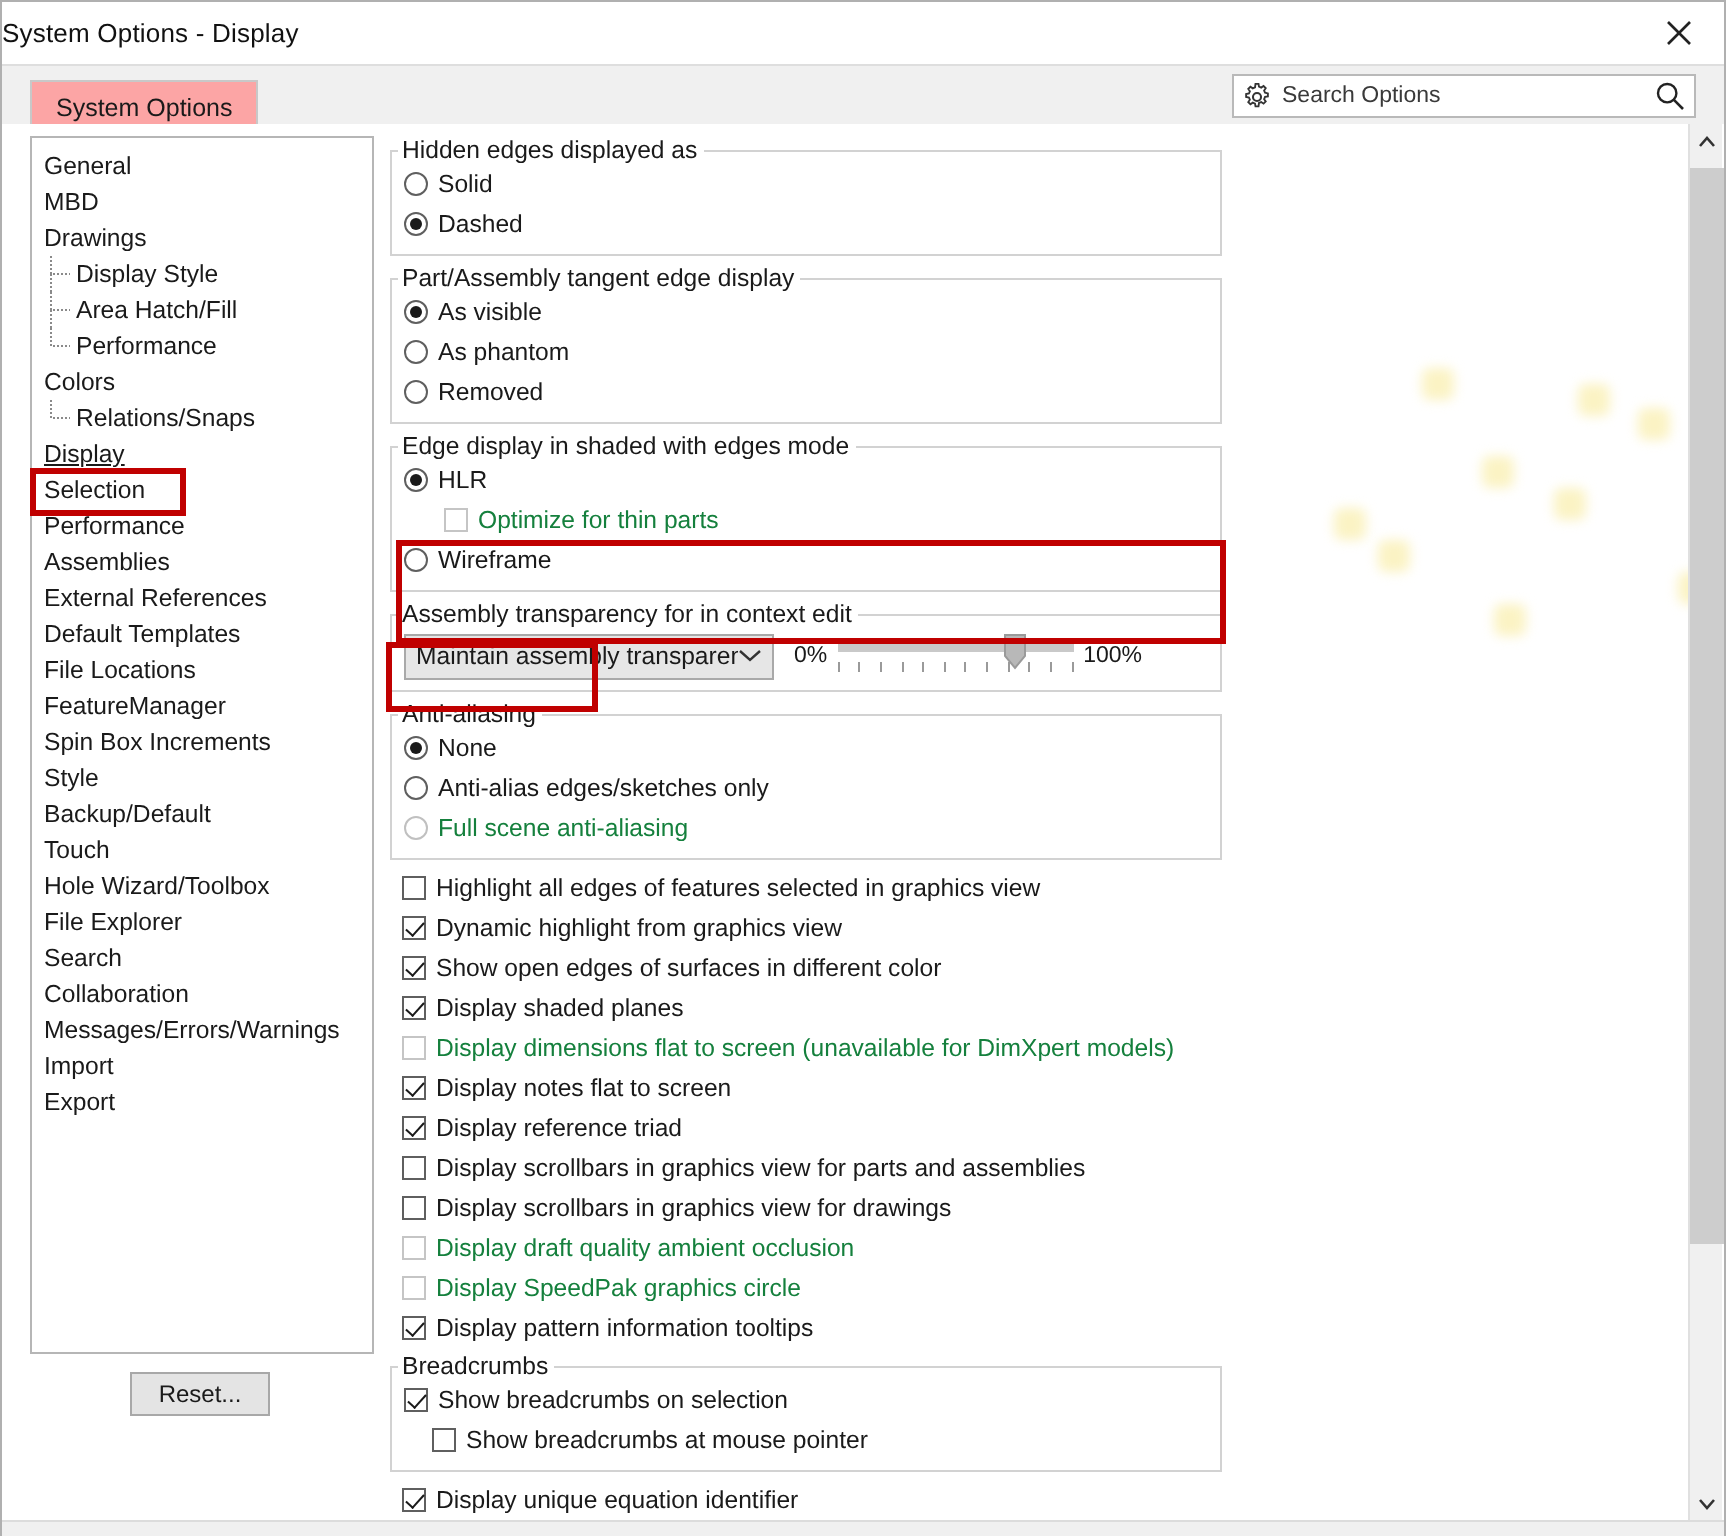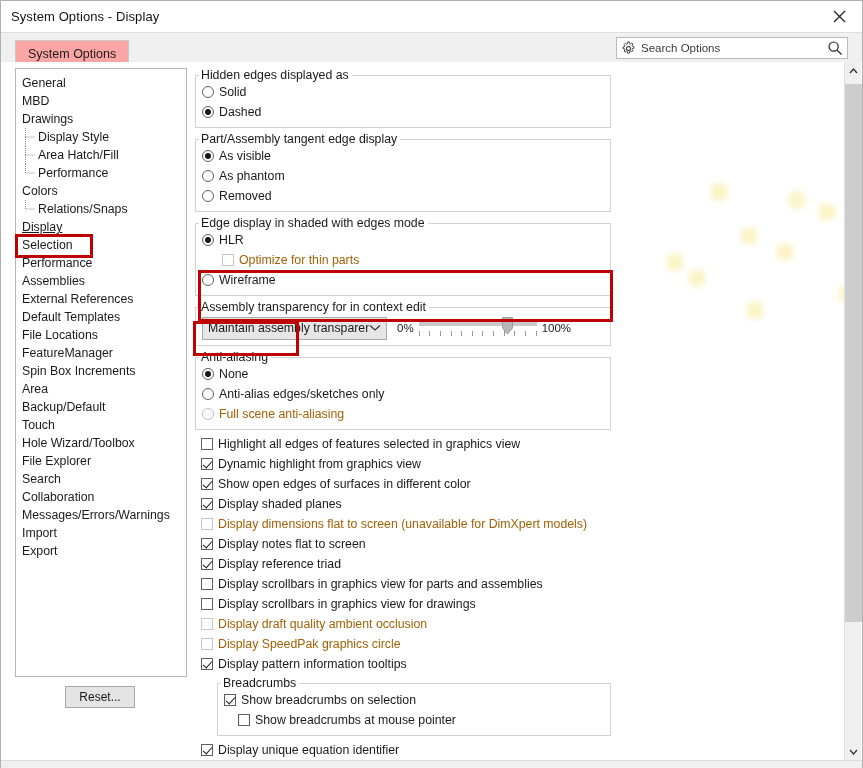--- a/index.html
+++ b/index.html
@@ -35,21 +35,20 @@
     height: 31px;
     min-height: 31px;
     background: #ffffff;
     display: flex;
     align-items: center;
     position: relative;
   }
   #title-text {
     font-size: 13px;
     color: #111111;
-    padding-left: 10px;
     letter-spacing: 0.1px;
   }
   #close-btn {
     position: absolute;
     right: 0; top: 0;
     width: 45px; height: 30px;
     display: flex; align-items: center; justify-content: center;
     cursor: pointer;
   }
   #close-btn svg { display: block; }
@@ -217,21 +216,21 @@
     align-items: center;
     height: 20px;
     padding-left: 6px;
     font-size: 12.3px;
     color: #1a1a1a;
     white-space: nowrap;
     cursor: default;
   }
   .row.indent { padding-left: 26px; }
   .row.indent2 { padding-left: 20px; }
-  .row.disabled { color: #a16207; align-items: center; }
+  .row.disabled { color: #15803d; align-items: center; }
 
   
   .radio {
     width: 12px; height: 12px;
     border-radius: 50%;
     border: 1px solid #5f5f5f;
     box-sizing: border-box;
     margin-right: 5px;
     flex: 0 0 auto;
     background: #ffffff;
@@ -446,21 +445,21 @@
               </svg></span><span class="lbl">Relations/Snaps</span></div>
           <div class="tree-item selected"><span class="lbl">Display</span></div>
           <div class="tree-item"><span class="lbl">Selection</span></div>
           <div class="tree-item"><span class="lbl">Performance</span></div>
           <div class="tree-item"><span class="lbl">Assemblies</span></div>
           <div class="tree-item"><span class="lbl">External References</span></div>
           <div class="tree-item"><span class="lbl">Default Templates</span></div>
           <div class="tree-item"><span class="lbl">File Locations</span></div>
           <div class="tree-item"><span class="lbl">FeatureManager</span></div>
           <div class="tree-item"><span class="lbl">Spin Box Increments</span></div>
-          <div class="tree-item"><span class="lbl">Area</span></div>
+          <div class="tree-item"><span class="lbl">Style</span></div>
           <div class="tree-item"><span class="lbl">Backup/Default</span></div>
           <div class="tree-item"><span class="lbl">Touch</span></div>
           <div class="tree-item"><span class="lbl">Hole Wizard/Toolbox</span></div>
           <div class="tree-item"><span class="lbl">File Explorer</span></div>
           <div class="tree-item"><span class="lbl">Search</span></div>
           <div class="tree-item"><span class="lbl">Collaboration</span></div>
           <div class="tree-item"><span class="lbl">Messages/Errors/Warnings</span></div>
           <div class="tree-item"><span class="lbl">Import</span></div>
           <div class="tree-item"><span class="lbl">Export</span></div>
         </div>
@@ -616,21 +615,21 @@
             <div class="row disabled">
               <span class="cbox dis"></span>
               <span>Display SpeedPak graphics circle</span>
             </div>
             <div class="row">
               <span class="cbox on"></span>
               <span>Display pattern information tooltips</span>
             </div>
           </div>
 
-        <fieldset class="grp" style="margin-top:2px;margin-left:22px;">
+        <fieldset class="grp" style="margin-top:2px;">
           <legend>Breadcrumbs</legend>
           <div class="row">
             <span class="cbox on"></span>
             <span>Show breadcrumbs on selection</span>
           </div>
           <div class="row indent2">
             <span class="cbox"></span>
             <span>Show breadcrumbs at mouse pointer</span>
           </div>
         </fieldset>

